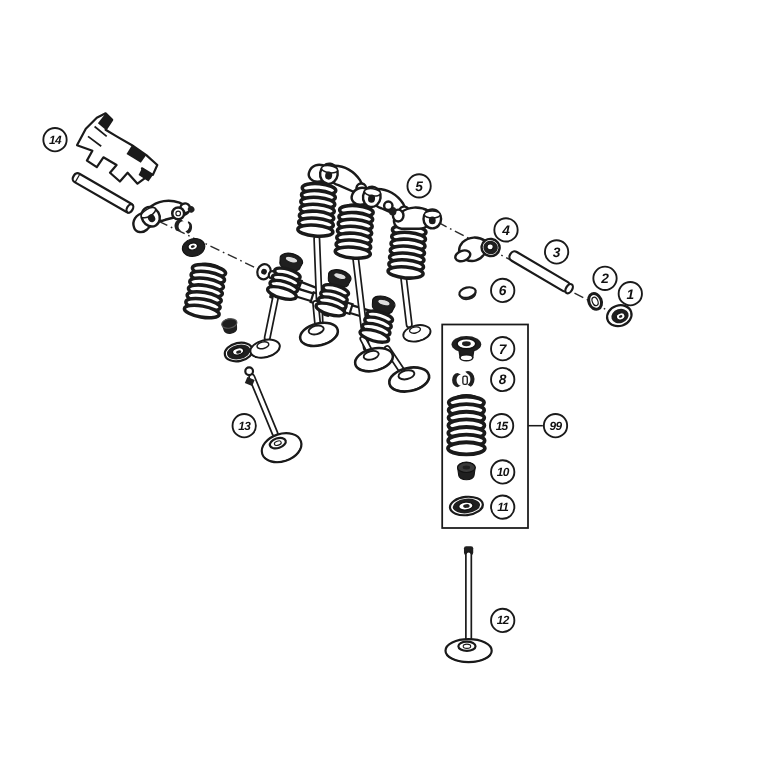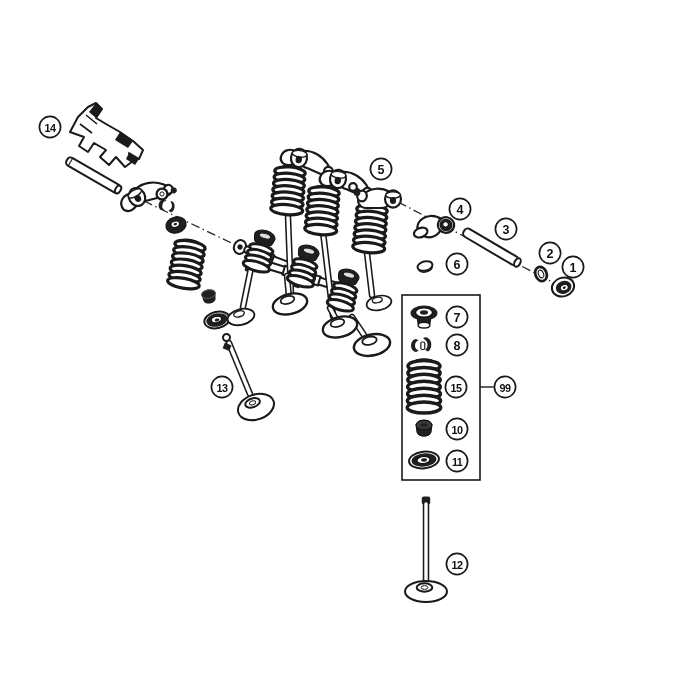--- a/index.html
+++ b/index.html
@@ -1,17 +1,17 @@
 <!DOCTYPE html>
 <html><head>
 <meta charset="utf-8">
 <style>
   html,body{margin:0;padding:0;background:#fff;}
   .stage{position:relative;width:700px;height:700px;background:#ffffff;overflow:hidden;
-         font-family:"Liberation Sans",sans-serif;}
+         font-family:"Liberation Sans",sans-serif;font-style:italic;}
   svg{display:block;}
   .coil{fill:#fff;stroke:#1a1a1a;stroke-width:3;}
   .coil2{fill:#fff;stroke:#1a1a1a;stroke-width:3.2;}
   .wf{fill:#fff;stroke:#1a1a1a;stroke-width:2;}
   .wf2{fill:#fff;stroke:#1a1a1a;stroke-width:2.2;stroke-linejoin:round;}
   .sb{stroke:#1a1a1a;stroke-width:6.5;stroke-linecap:round;}
   .sw{stroke:#ffffff;stroke-width:3.4;stroke-linecap:round;}
   .axis{stroke:#2a2a2a;stroke-width:1.3;fill:none;stroke-dasharray:9 3.5 1.5 3.5;}
   .co{fill:#fff;stroke:#1a1a1a;stroke-width:1.7;}
   .ct{font-family:"Liberation Sans",sans-serif;font-weight:bold;font-size:12.5px;fill:#111;

